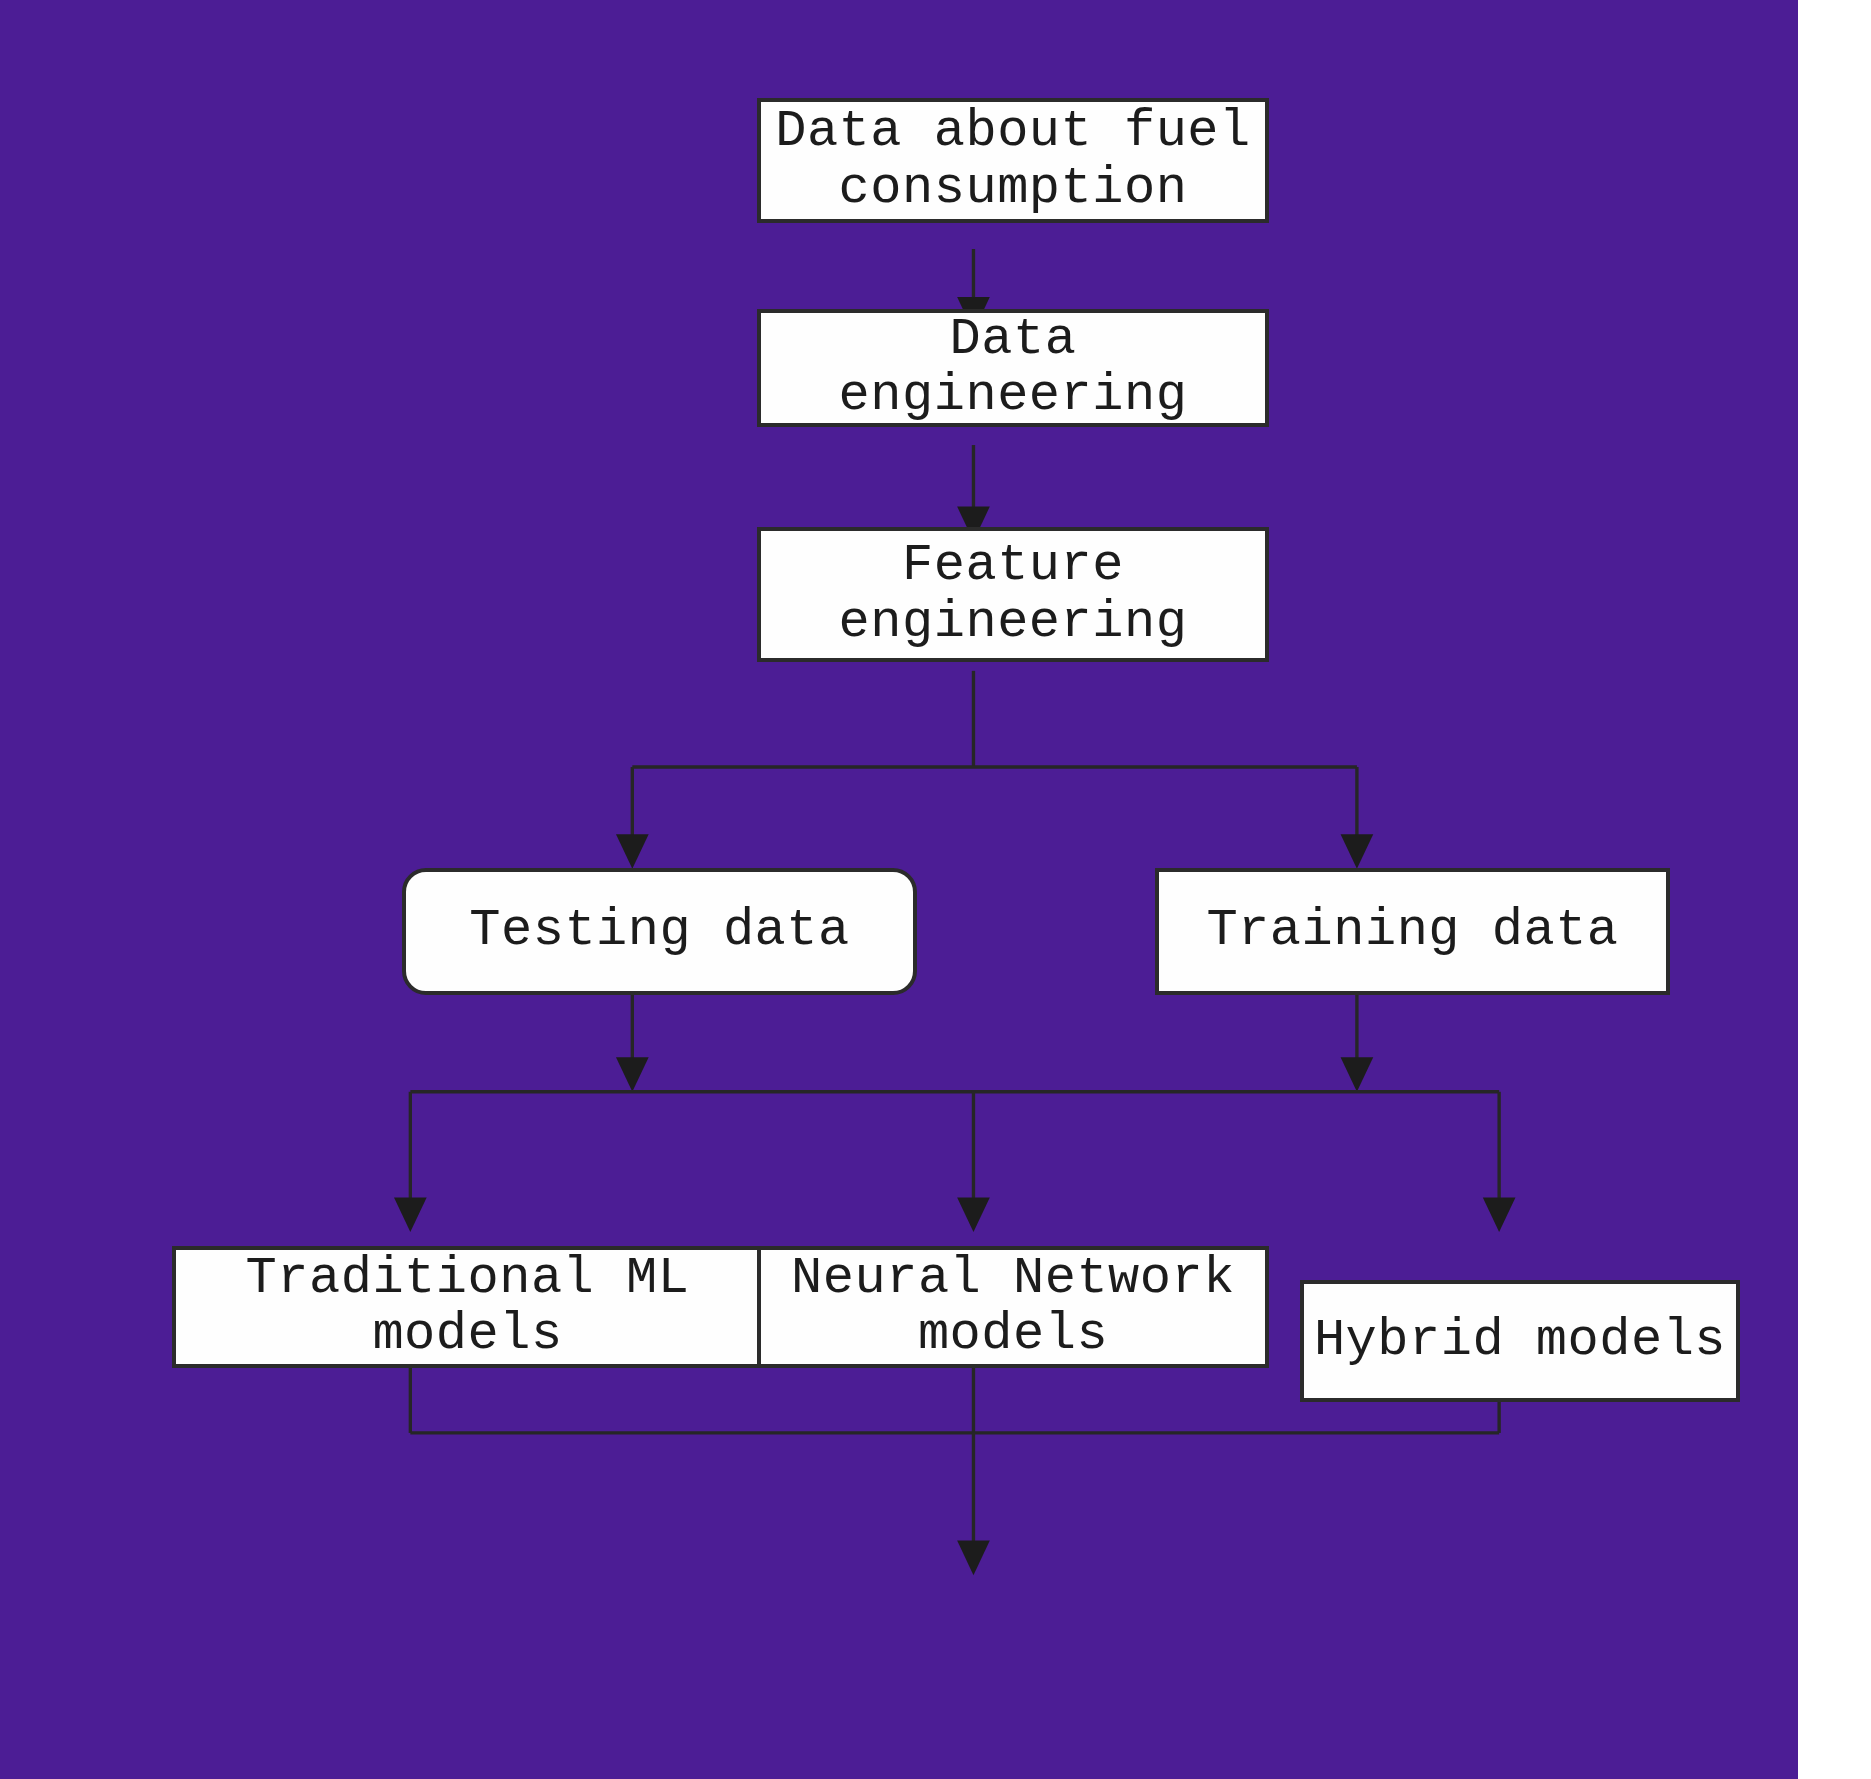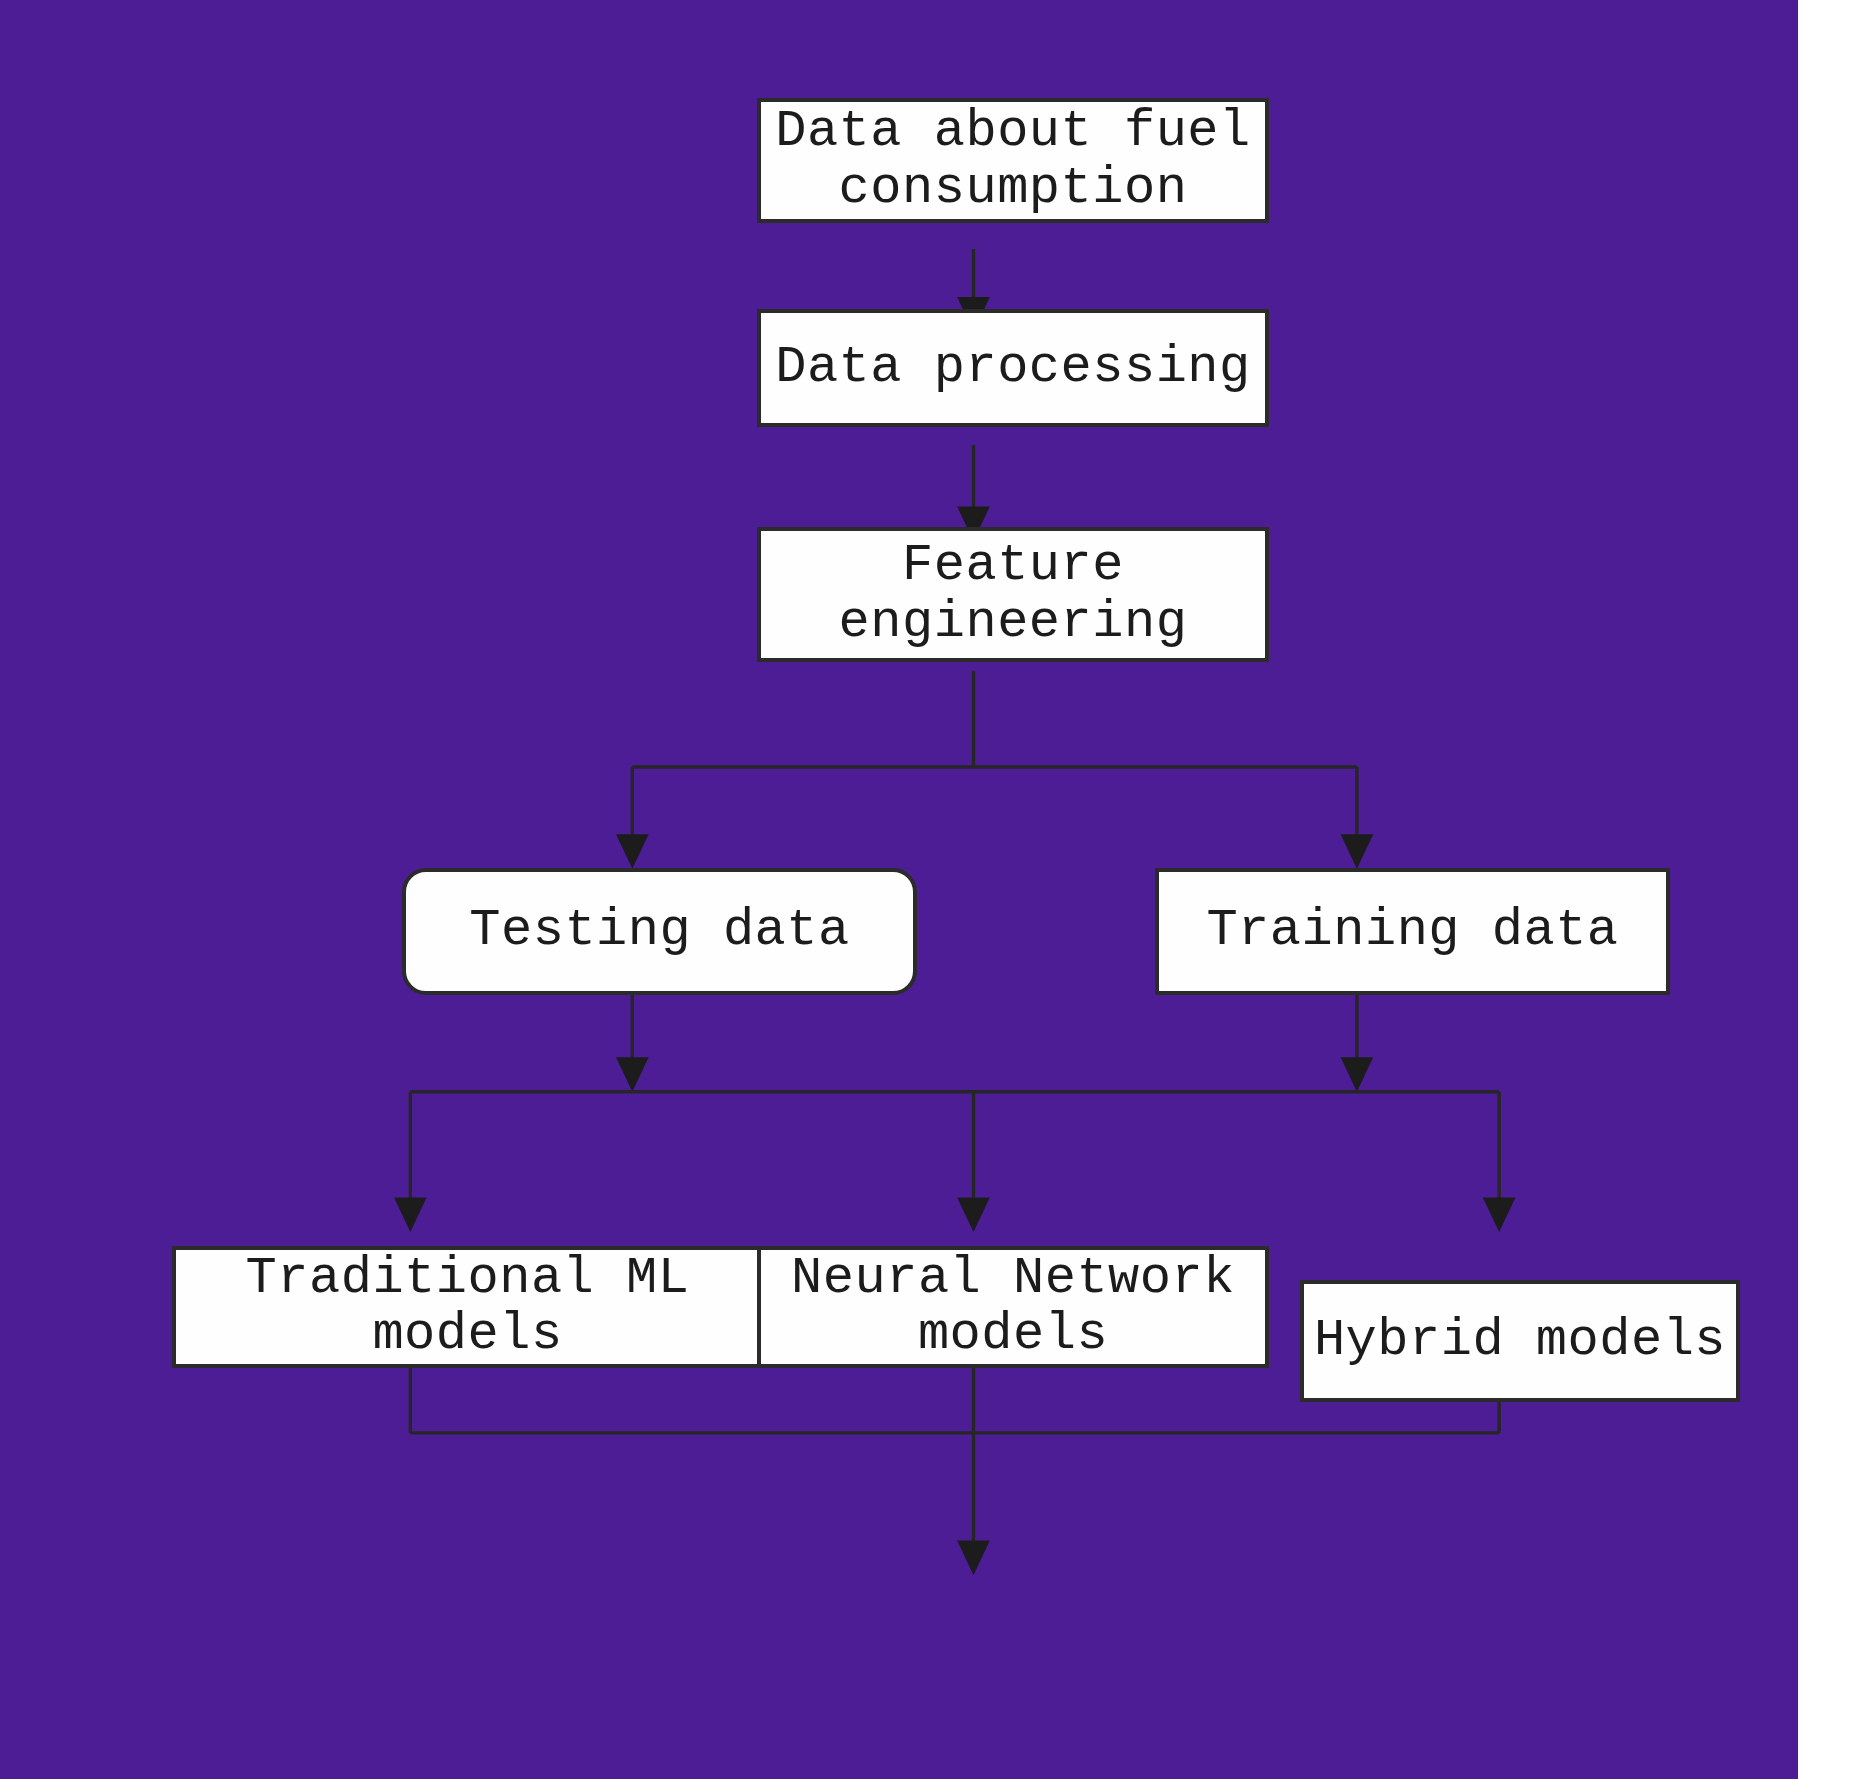--- a/index.html
+++ b/index.html
@@ -104,21 +104,21 @@
     <line x1="1013" y1="1455" x2="1013" y2="1569"></line>
     <polygon points="996,1567 1030,1567 1013,1603"></polygon>
   </svg>
 
   <div class="node n-source">
     <span class="node-label">Data about fuel
 consumption</span>
   </div>
 
   <div class="node n-processing">
-    <span class="node-label">Data processing</span>
+    <span class="node-label">Data engineering</span>
   </div>
 
   <div class="node n-feature">
     <span class="node-label">Feature engineering</span>
   </div>
 
   <div class="node n-testing">
     <span class="node-label">Testing data</span>
   </div>
 

